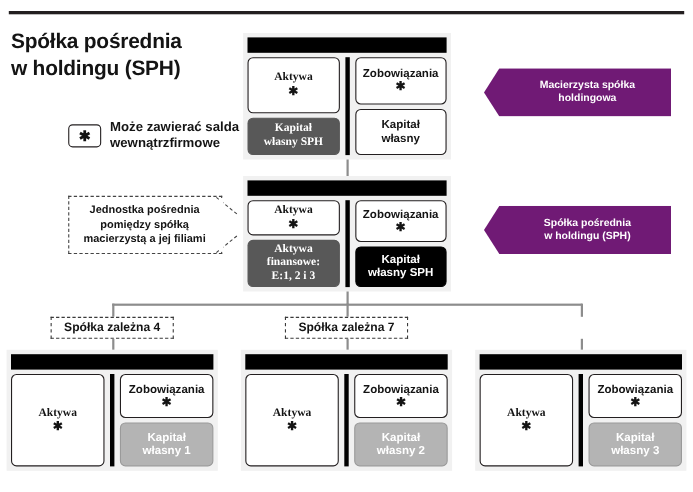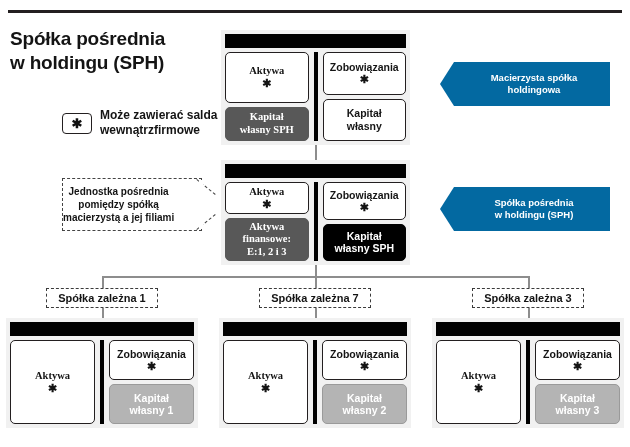--- a/index.html
+++ b/index.html
@@ -135,21 +135,21 @@
   
   .divider {
     width: 4px;
     background: #000000;
     flex: 0 0 auto;
   }
 
   
   .gray-arrow {
     position: absolute;
-    background: #0369a1;
+    background: #701a75;
     color: #ffffff;
     font-size: 9.5px;
     font-weight: bold;
     line-height: 1.3;
     display: flex;
     align-items: center;
     justify-content: center;
     text-align: center;
     padding-left: 18px;
     box-sizing: border-box;
@@ -157,21 +157,21 @@
   }
 
   
   .dashed-arrow {
     position: absolute;
     border: 1.4px dashed #444;
     background: #ffffff;
     box-sizing: border-box;
     display: flex;
     align-items: center;
-    justify-content: flex-start;
+    justify-content: flex-end;
   }
   .dashed-arrow .da-text {
     font-size: 10px;
     font-weight: bold;
     line-height: 1.3;
     text-align: center;
     color: #141414;
     padding-right: 14px;
   }
   .dashed-arrow .tip-top,
@@ -293,23 +293,22 @@
     <div class="tip-bot"></div>
     <div class="mask"></div>
   </div>
 
   <div class="line-v" style="left:315px; top:265px; height:12px;"></div>
   <div class="line-h" style="left:102px; top:276px; width:427px;"></div>
   <div class="line-v" style="left:102px; top:276px; height:12px;"></div>
   <div class="line-v" style="left:315px; top:276px; height:12px;"></div>
   <div class="line-v" style="left:528px; top:276px; height:12px;"></div>
 
-  <div class="sub-label" style="left:46px; top:288px; width:112px;">Spółka zależna 1</div>
+  <div class="sub-label" style="left:46px; top:288px; width:112px;">Spółka zależna 4</div>
   <div class="sub-label" style="left:259px; top:288px; width:112px;">Spółka zależna 7</div>
-  <div class="sub-label" style="left:472px; top:288px; width:112px;">Spółka zależna 3</div>
 
   <div class="line-v" style="left:102px; top:308px; height:10px;"></div>
   <div class="line-v" style="left:315px; top:308px; height:10px;"></div>
   <div class="line-v" style="left:528px; top:308px; height:10px;"></div>
 
   <div class="panel" style="left:6px; top:318px; width:192px; height:110px;">
     <div class="panel-header"></div>
     <div class="panel-body">
       <div class="col col-left">
         <div class="cell f1">

